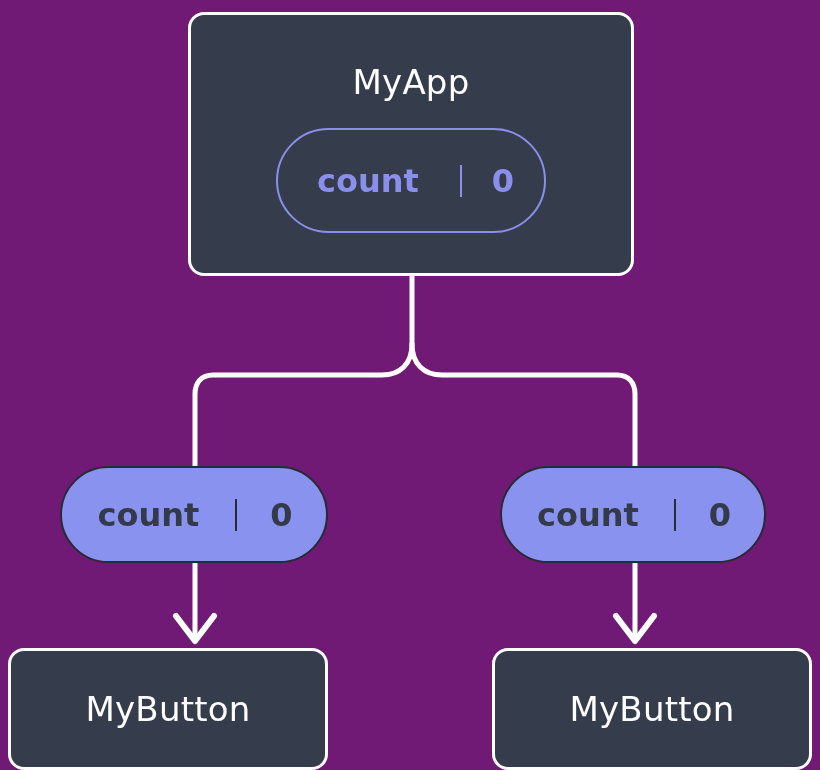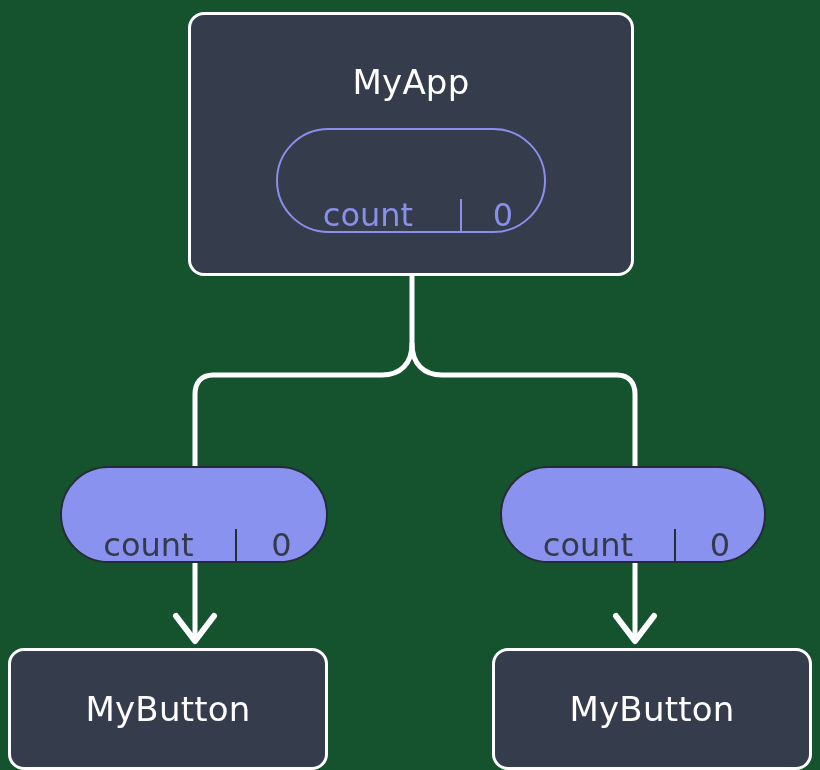--- a/index.html
+++ b/index.html
@@ -10,21 +10,21 @@
   body {
     width: 820px;
     height: 770px;
     overflow: hidden;
     font-family: "DejaVu Sans", sans-serif;
   }
   #stage {
     position: relative;
     width: 820px;
     height: 770px;
-    background: #14532d;
+    background: #701a75;
   }
   #edges {
     position: absolute;
     left: 0;
     top: 0;
     width: 820px;
     height: 770px;
     pointer-events: none;
   }
 
@@ -64,24 +64,25 @@
     justify-content: center;
   }
   #node-mybutton-left  { left: 8px;   top: 648px; }
   #node-mybutton-right { left: 492px; top: 648px; }
 
   
   .pill {
     position: absolute;
     box-sizing: border-box;
     display: flex;
-    align-items: flex-end;
+    align-items: center;
     border-radius: 999px;
     overflow: hidden;
     white-space: nowrap;
+    font-weight: bold;
   }
   .pill .pill-key,
   .pill .pill-val {
     display: flex;
     align-items: center;
     justify-content: center;
     font-size: 32px;
     line-height: 1;
   }
 

